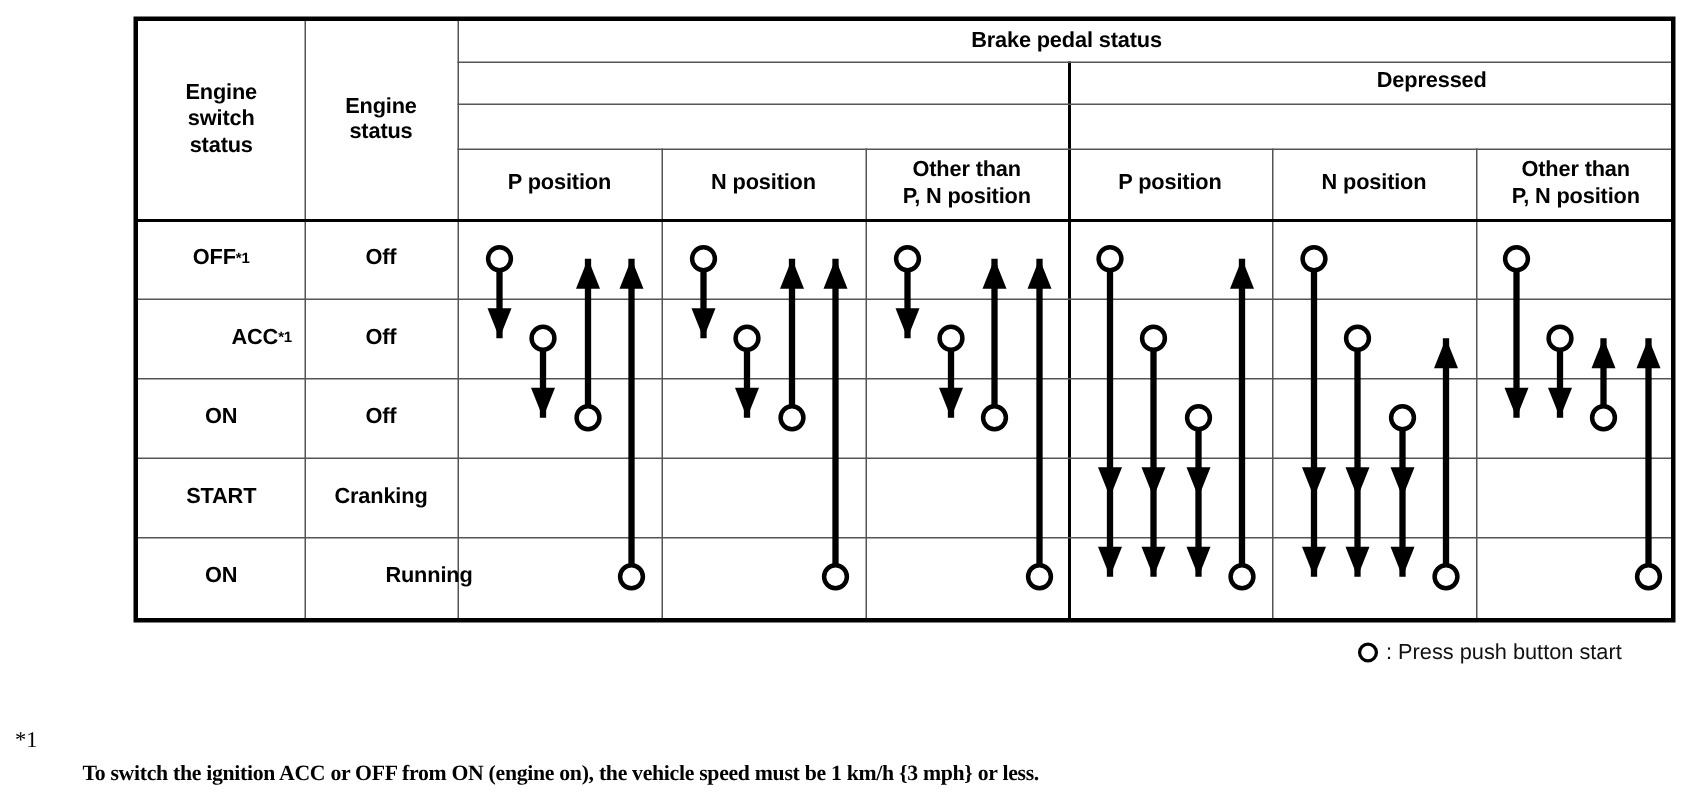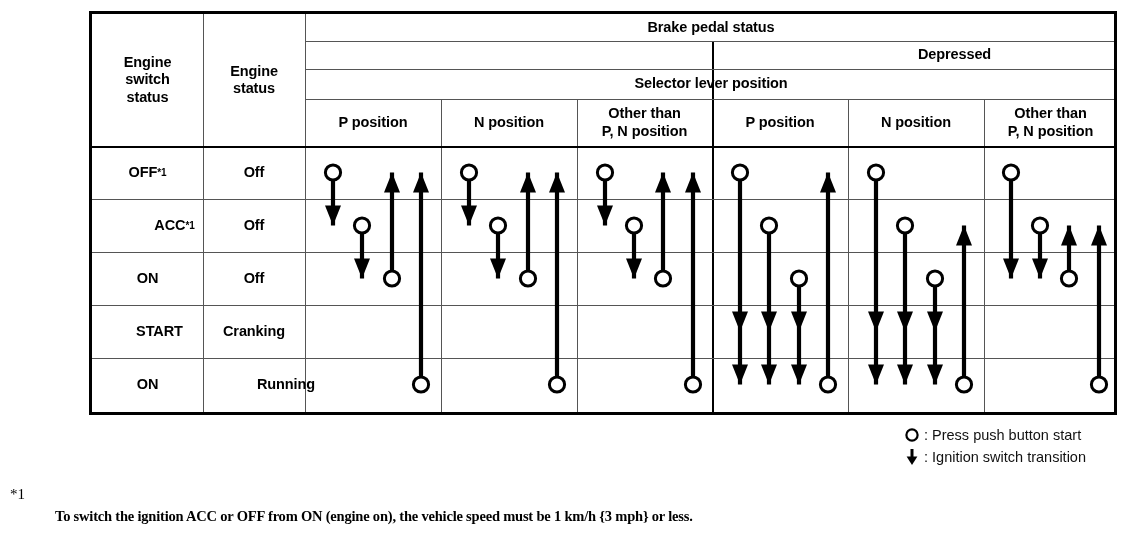--- a/index.html
+++ b/index.html
@@ -82,23 +82,20 @@
   </div>
 
   <div class="cell hdr" style="left:213px;top:0;width:812px;height:27px;">
     <span>Brake pedal status</span>
   </div>
 
   <div class="cell hdr" style="left:620px;top:27px;width:485px;height:28px;">
     <span>Depressed</span>
   </div>
 
-  <div class="cell hdr" style="left:213px;top:55px;width:812px;height:30px;">
-    <span>Selector lever position</span>
-  </div>
 
   <div class="cell hdr" style="left:213px;top:85px;width:136px;height:47px;">
     <span>P position</span>
   </div>
   <div class="cell hdr" style="left:349px;top:85px;width:136px;height:47px;">
     <span>N position</span>
   </div>
   <div class="cell hdr" style="left:485px;top:85px;width:135px;height:47px;">
     <span>Other than<br>P, N position</span>
   </div>
@@ -126,21 +123,21 @@
       </div>
       <div class="cell" style="left: 111px; top: 185px; width: 102px; height: 53px;">
         <span>Off</span>
       </div>
       <div class="cell" style="left: 0px; top: 238px; width: 111px; height: 53px;">
         <span>ON</span>
       </div>
       <div class="cell" style="left: 111px; top: 238px; width: 102px; height: 53px;">
         <span>Off</span>
       </div>
-      <div class="cell" style="left: 12px; top: 291px; width: 111px; height: 53px;">
+      <div class="cell" style="left: 0px; top: 291px; width: 111px; height: 53px;">
         <span>START</span>
       </div>
       <div class="cell" style="left: 111px; top: 291px; width: 102px; height: 53px; text-align: center;">
         <span>Cranking</span>
       </div>
       <div class="cell" style="left: 0px; top: 344px; width: 111px; height: 53px;">
         <span>ON</span>
       </div>
       <div class="cell" style="left: 111px; top: 344px; width: 102px; height: 53px; margin-left: 32px;">
         <span>Running</span>
@@ -281,25 +278,16 @@
 
 <div id="legend">
   <div class="legend-row">
     <span class="legend-glyph">
       <svg width="16" height="16" viewBox="0 0 16 16">
           <circle cx="8" cy="8" r="5.6" fill="#fff" stroke="#000" stroke-width="2.2"></circle>
         </svg>
     </span>
     <span class="legend-text">: Press push button start</span>
   </div>
-  <div class="legend-row">
-    <span class="legend-glyph">
-      <svg width="16" height="18" viewBox="0 0 16 18">
-        <line x1="8" y1="1" x2="8" y2="11" stroke="#000" stroke-width="3"></line>
-        <polygon points="8,17 2.6,8.4 13.4,8.4" fill="#000"></polygon>
-      </svg>
-    </span>
-    <span class="legend-text">: Ignition switch transition</span>
-  </div>
 </div>
 
 <div id="footnote-mark">*1</div>
 <div id="footnote-text">To switch the ignition ACC or OFF from ON (engine on), the vehicle speed must be 1 km/h {3 mph} or less.</div>
 
 </body></html>

